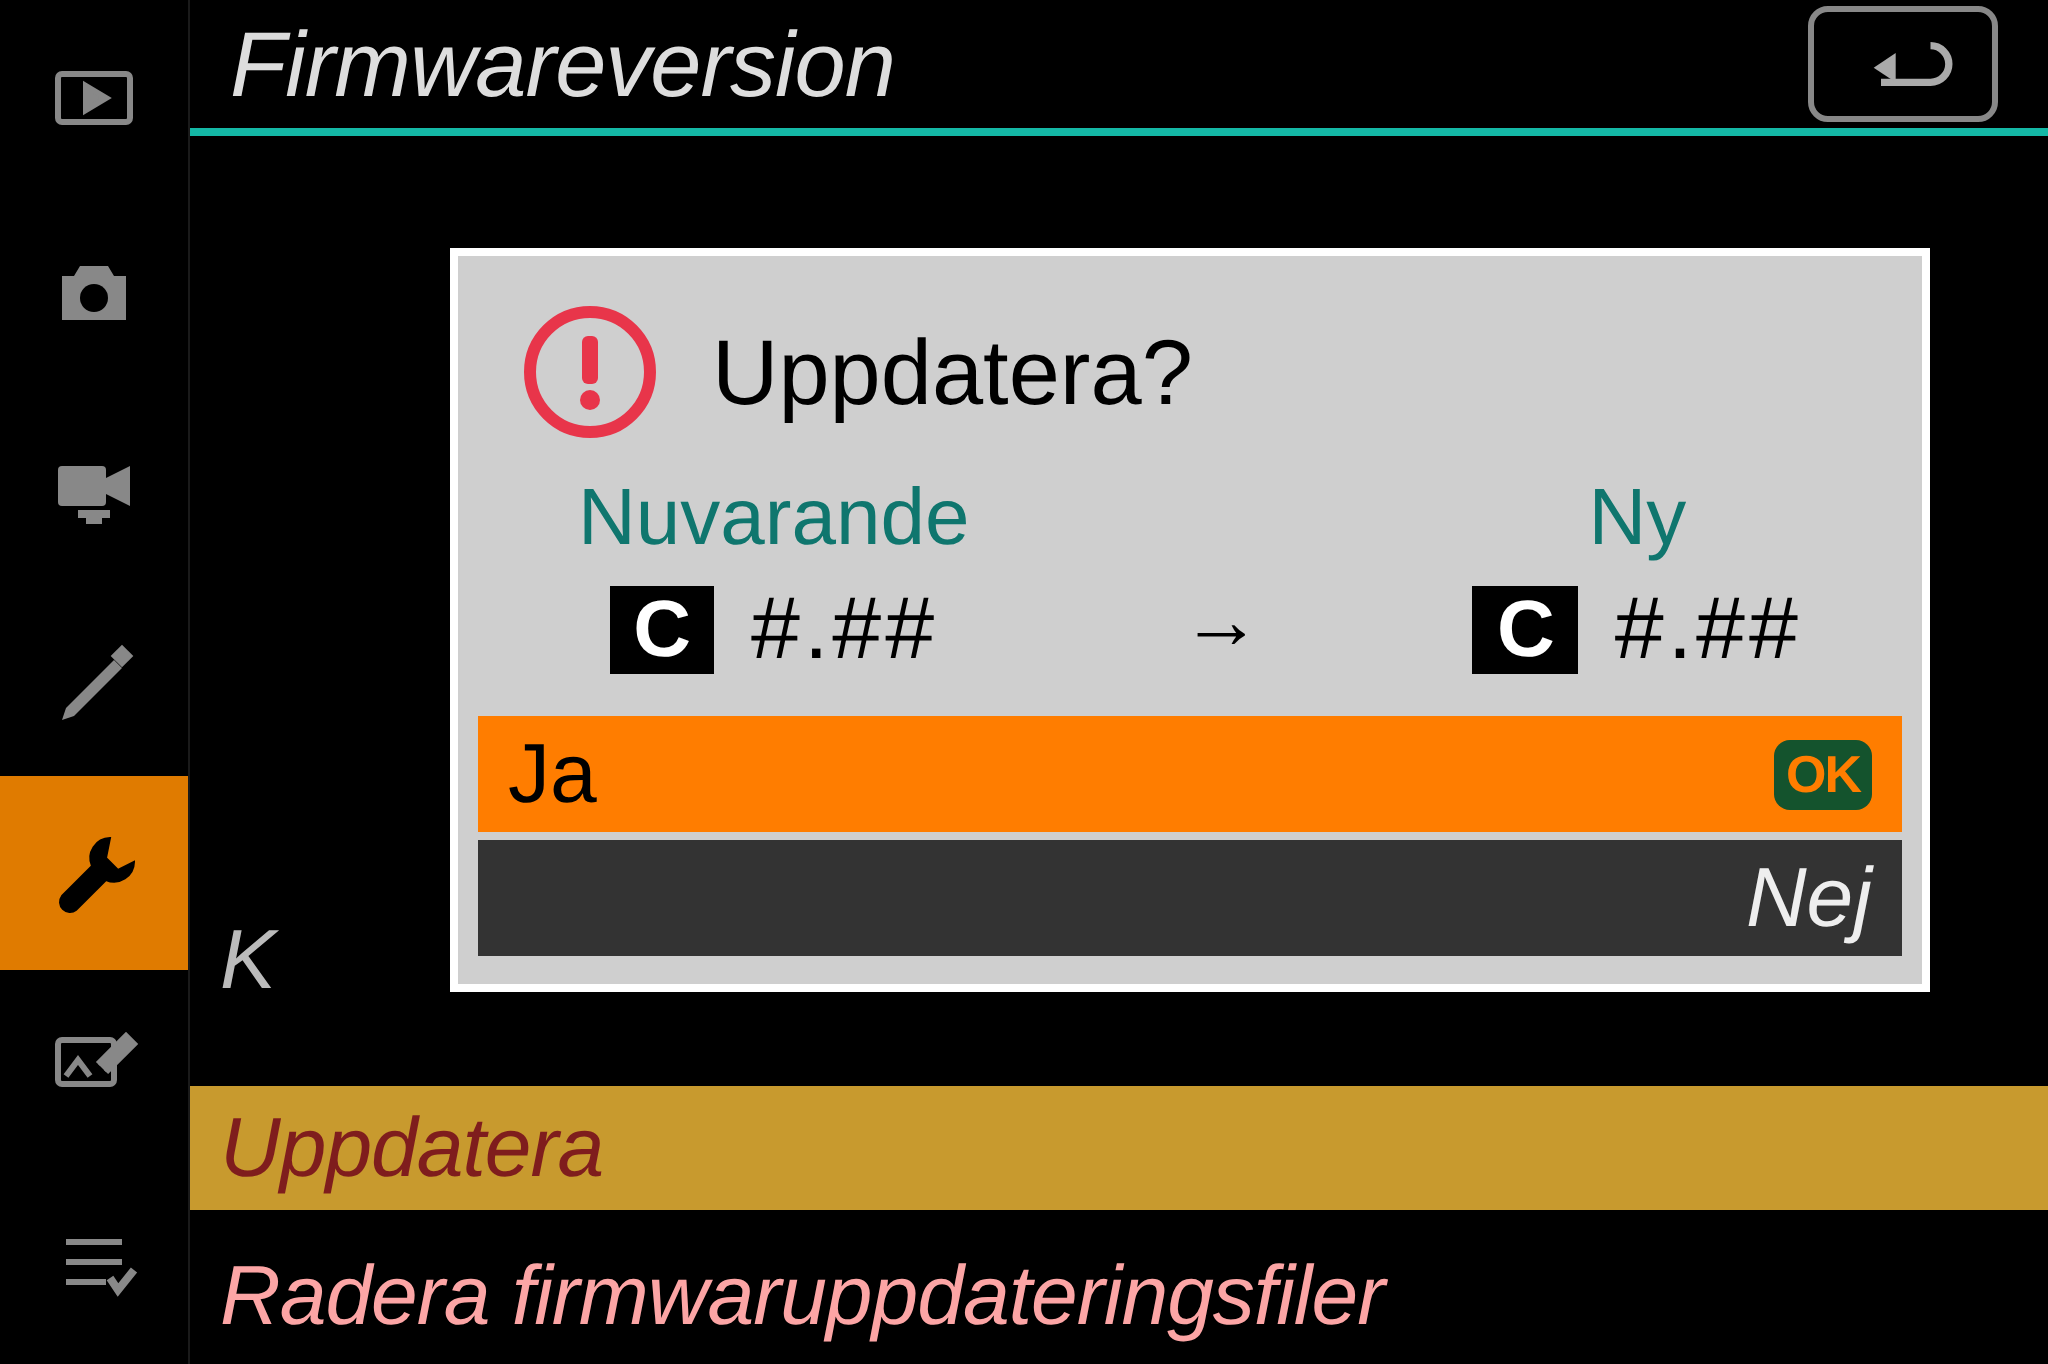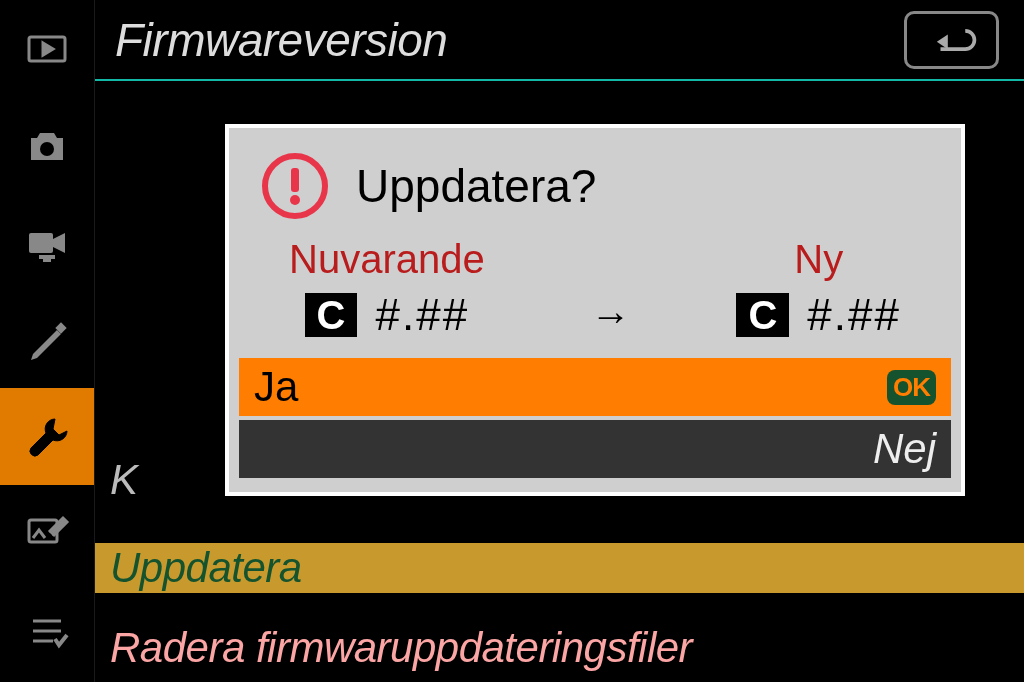--- a/index.html
+++ b/index.html
@@ -8,39 +8,39 @@
   
   
   .sidebar { width: 95px; background: #000; display: flex; flex-direction: column; border-right: 1px solid #1a1a1a; }
   .sidebar-item { height: 97px; display: flex; align-items: center; justify-content: center; color: #888; }
   .sidebar-item svg { width: 48px; height: 48px; }
   .sidebar-item.active { background: #e07b00; color: #000; }
   .sidebar-item.active svg { fill: #000; stroke: #000; }
   
   
   .main { flex: 1; position: relative; background: #000; }
-  .header { display: flex; align-items: center; height: 81px; padding: 0 20px 0 20px; border-bottom: 2px solid #14b8a6; }
+  .header { display: flex; align-items: center; height: 68px; padding: 0 20px 0 20px; border-bottom: 4px solid #14b8a6; }
   .page-title { color: #ddd; font-size: 46px; font-style: italic; font-weight: 400; flex: 1; letter-spacing: -0.5px; }
   .back-button { width: 95px; height: 58px; border: 3px solid #888; border-radius: 10px; display: flex; align-items: center; justify-content: center; margin-right: 5px; }
   
   
   .bg-row { position: absolute; left: 0; right: 0; height: 60px; display: flex; align-items: center; padding-left: 15px; font-size: 42px; font-style: italic; letter-spacing: -0.5px; }
   .bg-row.k { top: 450px; color: #bbb; }
-  .bg-row.update { top: 543px; background: #c89a2e; color: #14532d; height: 50px; }
+  .bg-row.update { top: 543px; background: #c89a2e; color: #7f1d1d; height: 62px; }
   .bg-row.delete { top: 618px; color: #fca5a5; text-align: center; }
   
   
   .dialog { position: absolute; left: 130px; top: 124px; width: 740px; background: #cfcfcf; border: 4px solid #fff; padding: 0; z-index: 10; }
   .dialog-header { display: flex; align-items: center; padding: 22px 25px 10px 30px; gap: 25px; }
   .alert-icon { width: 72px; height: 72px; flex-shrink: 0; }
   .dialog-title { color: #000; font-size: 46px; font-weight: 400; }
   
   .version-compare { display: flex; align-items: flex-end; justify-content: space-between; padding: 5px 60px 18px 60px; }
   .ver-col { display: flex; flex-direction: column; align-items: center; gap: 8px; }
-  .ver-label { color: #b91c1c; font-size: 40px; }
+  .ver-label { color: #0f766e; font-size: 40px; }
   .ver-line { display: flex; align-items: center; gap: 18px; }
   .ver-badge { background: #000; color: #fff; font-size: 40px; font-weight: 700; padding: 2px 12px; line-height: 1; }
   .ver-num { color: #000; font-size: 44px; font-weight: 400; letter-spacing: 2px; }
   .arrow { color: #000; font-size: 40px; padding-bottom: 6px; }
   
   .dialog-options { padding: 0 10px 10px 10px; }
   .opt { height: 58px; display: flex; align-items: center; padding: 0 15px; font-size: 42px; margin-bottom: 4px; }
   .opt.selected { background: #ff7d00; color: #000; justify-content: space-between; }
   .opt.dark { background: #333; color: #eee; font-style: italic; justify-content: flex-end; }
   .ok-badge { background: #14532d; color: #ff7d00; font-size: 26px; font-weight: 900; padding: 2px 6px; border-radius: 8px; letter-spacing: -1px; }

